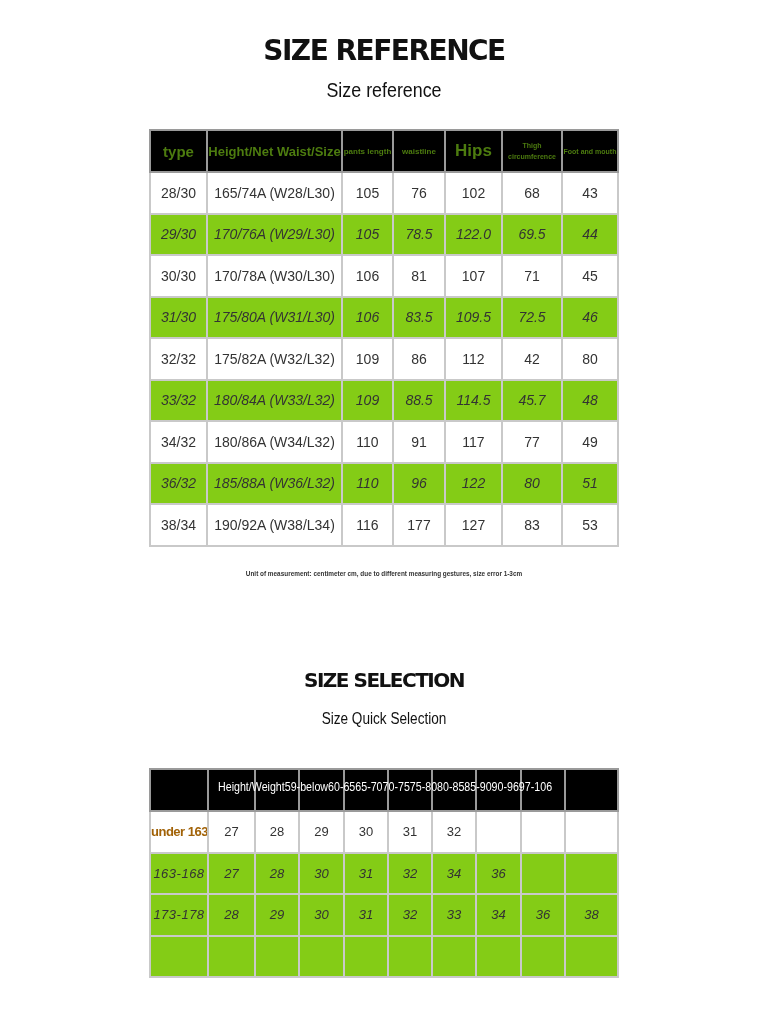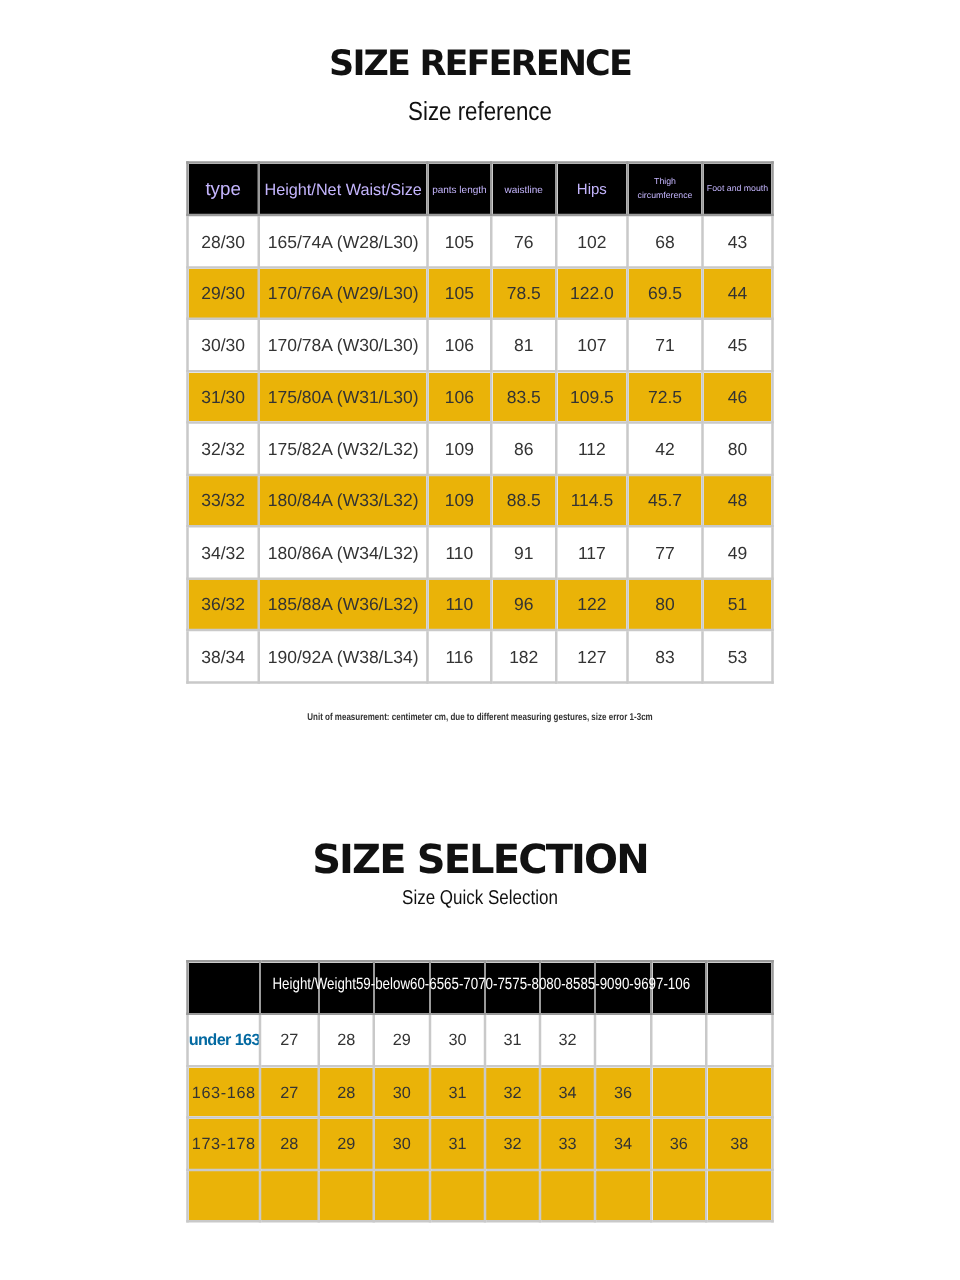--- a/index.html
+++ b/index.html
@@ -1,43 +1,43 @@
 <!DOCTYPE html>
 <html><head>
   <meta charset="utf-8">
   <style>
     html, body { margin: 0; padding: 0; background: #ffffff; }
     body { width: 768px; height: 1024px; overflow: hidden; position: relative; font-family: "Liberation Sans", sans-serif; color: #222; }
     .title { position: absolute; left: 0; width: 768px; text-align: center; font-family: "DejaVu Sans", sans-serif; font-weight: bold; color: #111; letter-spacing: -1.5px; }
     .subtitle { position: absolute; left: 0; width: 768px; text-align: center; font-family: "Liberation Sans", sans-serif; color: #111; transform: scaleX(0.85); }
     #t1-title { top: 34px; font-size: 28px; }
     #t1-sub { top: 78px; font-size: 21px; }
-    #t2-title { top: 668px; font-size: 32px; }
+    #t2-title { top: 668px; font-size: 20px; }
     #t2-sub { top: 710px; font-size: 16px; }
     .note { position: absolute; left: 0; width: 768px; top: 569px; text-align: center; font-size: 8px; color: #333; font-weight: bold; transform: scaleX(0.8); }
 
     table { position: absolute; border-collapse: collapse; table-layout: fixed; }
     td, th { border: 2px solid #c9c9c9; text-align: center; padding: 0; overflow: hidden; white-space: nowrap; }
-    th { background: #000; color: #c4b5fd; font-weight: normal; border-color: #9a9a9a; }
+    th { background: #000; color: #4d7c0f; font-weight: bold; border-color: #9a9a9a; }
     td { font-size: 14px; color: #333; }
-    tr.alt td { background: #eab308; }
+    tr.alt td { background: #84cc16; font-style: italic; }
 
     #ref-table { left: 149px; top: 129px; width: 468px; }
     #ref-table th { height: 40px; }
     #ref-table td { height: 39.5px; }
     .th-big { font-size: 15px; }
-    .th-hips { font-size: 12px; }
+    .th-hips { font-size: 17px; }
     .th-small { font-size: 8px; line-height: 11px; white-space: normal; margin-left: 32px; }
     .th-tiny { font-size: 7px; line-height: 11px; white-space: normal; }
 
     #sel-table { left: 149px; top: 768px; width: 468px; }
     #sel-table th { height: 40px; position: relative; }
     #sel-table td { height: 39.5px; font-size: 13px; }
     #sel-table td.first { font-size: 13px; letter-spacing: 0.5px; }
-    #sel-table td.first.bold { font-weight: bold; color: #0369a1; letter-spacing: -0.5px; }
+    #sel-table td.first.bold { font-weight: bold; color: #a16207; letter-spacing: -0.5px; }
     .sel-header-text { position: absolute; left: 218px; top: 779px; font-size: 13px; color: #fff; white-space: nowrap; transform-origin: left center; transform: scaleX(0.82); z-index: 3; }
   </style>
 </head>
 <body>
 
 <div id="t1-title" class="title">SIZE REFERENCE</div>
 <div id="t1-sub" class="subtitle">Size reference</div>
 
 <table id="ref-table">
   <colgroup>
@@ -130,21 +130,21 @@
         <td>110</td>
         <td>96</td>
         <td>122</td>
         <td>80</td>
         <td>51</td>
     </tr>
     <tr>
       <td>38/34</td>
         <td>190/92A (W38/L34)</td>
         <td>116</td>
-        <td>182</td>
+        <td>177</td>
         <td>127</td>
         <td>83</td>
         <td>53</td>
     </tr>
   </tbody>
 </table>
 
 <div class="note">Unit of measurement: centimeter cm, due to different measuring gestures, size error 1-3cm</div>
 
 <div id="t2-title" class="title">SIZE SELECTION</div>

